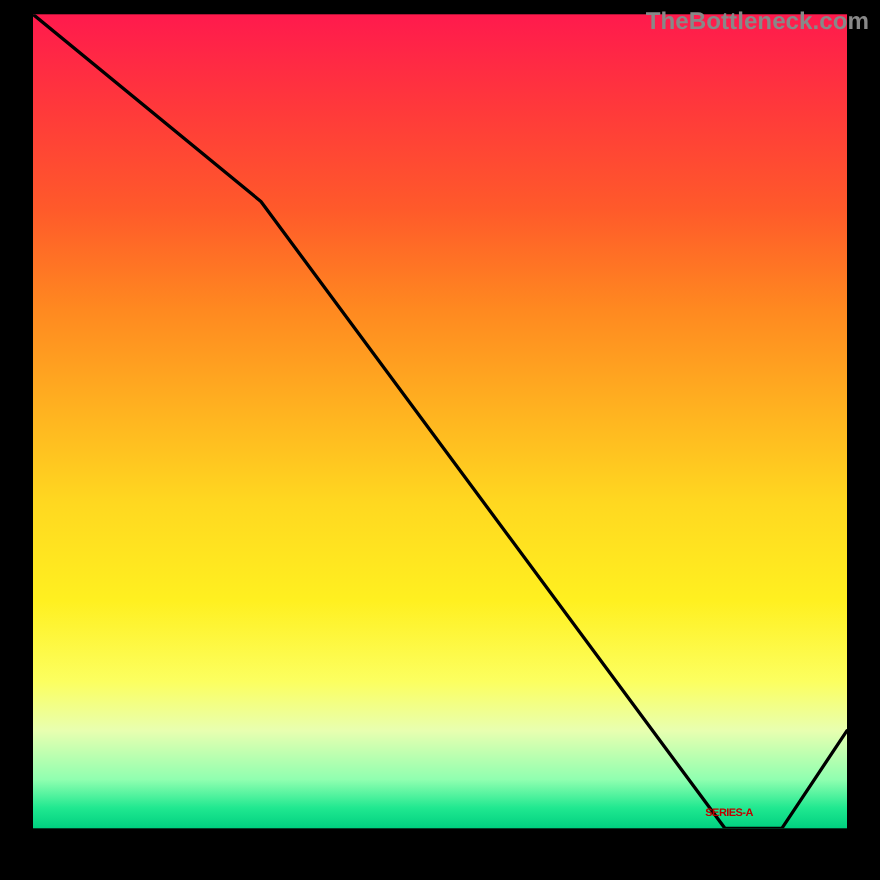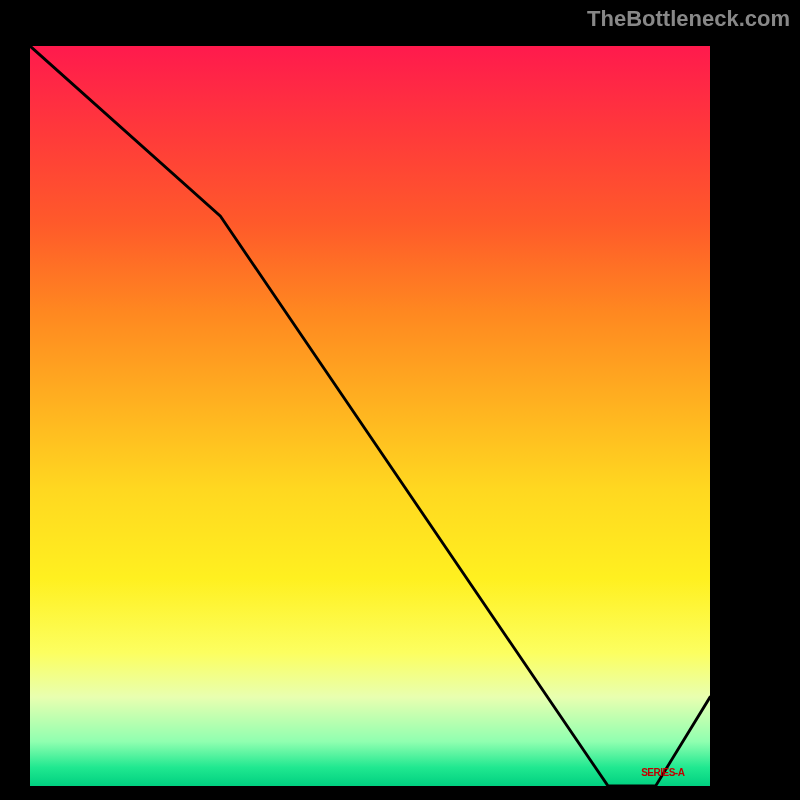--- a/index.html
+++ b/index.html
@@ -16,22 +16,22 @@
     top: 6px;
     right: 10px;
     color: #888;
     font-size: 22px;
     font-weight: bold;
     z-index: 10;
   }
   .plot-area {
     position: absolute;
     left: 30px;
-    top: 46px;
-    width: 680px;
+    top: 13px;
+    width: 740px;
     height: 740px;
     background: linear-gradient(to bottom,
       #ff1a4d 0%,
       #ff3a3a 12%,
       #ff5a2a 24%,
       #ff8820 36%,
       #ffb020 48%,
       #ffd820 60%,
       #fff020 72%,
       #fcff60 82%,

